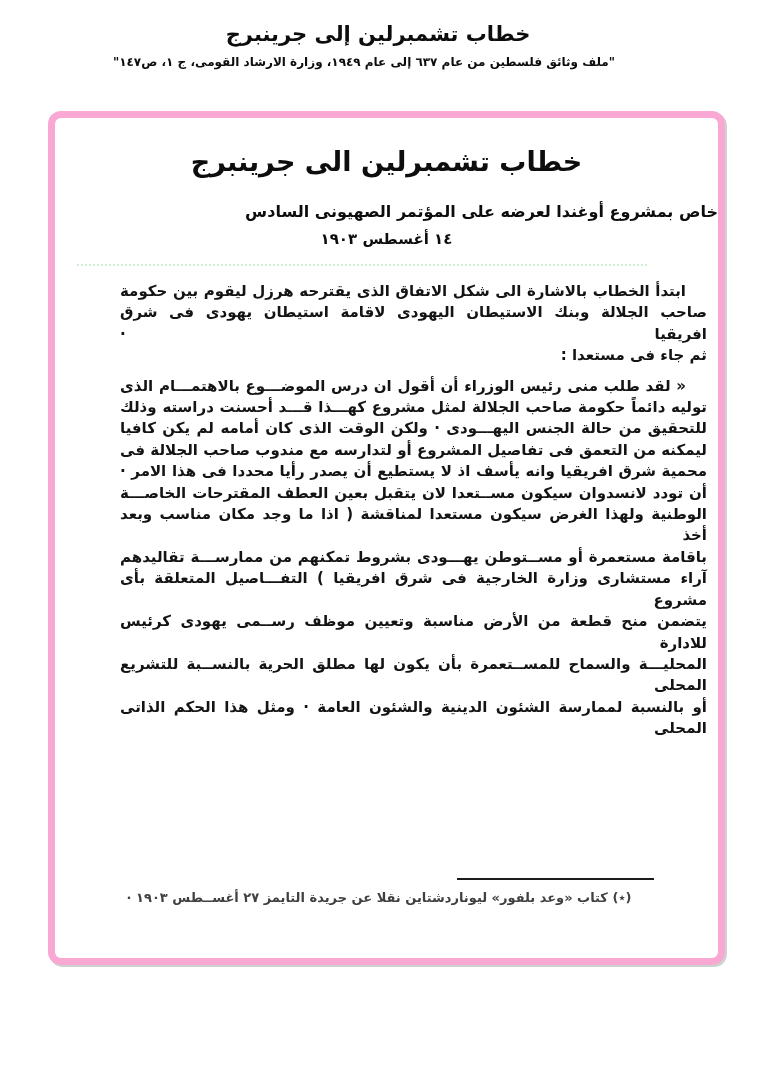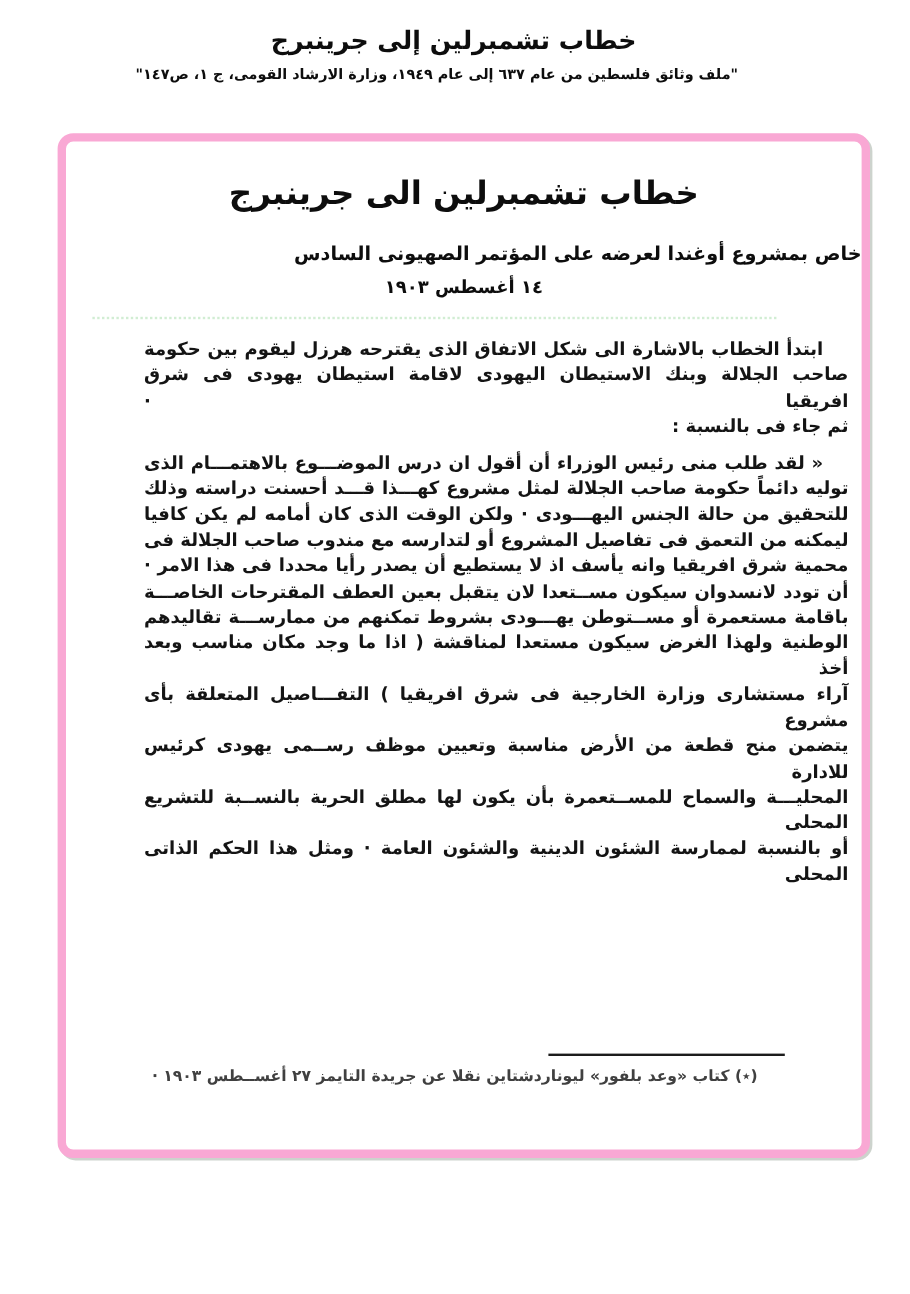--- a/index.html
+++ b/index.html
@@ -131,32 +131,32 @@
     <div class="doc-title" dir="rtl">خطاب تشمبرلين الى جرينبرج</div>
     <div class="doc-subtitle" dir="rtl">خاص بمشروع أوغندا لعرضه على المؤتمر الصهيونى السادس</div>
     <div class="doc-date" dir="rtl">١٤ أغسطس ١٩٠٣</div>
     <div class="title-separator"></div>
 
     <div class="doc-body">
 
       <div class="para">
         <div class="line jline indent">ابتدأ الخطاب بالاشارة الى شكل الاتفاق الذى يقترحه هرزل ليقوم بين حكومة</div>
         <div class="line jline">صاحب الجلالة وبنك الاستيطان اليهودى لاقامة استيطان يهودى فى شرق افريقيا ·</div>
-        <div class="line rline">ثم جاء فى بالنسبة :</div>
+        <div class="line rline">ثم جاء فى مستعدا :</div>
       </div>
 
       <div class="para">
         <div class="line jline indent">« لقد طلب منى رئيس الوزراء أن أقول ان درس الموضـــوع بالاهتمـــام الذى</div>
         <div class="line jline">توليه دائماً حكومة صاحب الجلالة لمثل مشروع كهـــذا قـــد أحسنت دراسته وذلك</div>
         <div class="line jline">للتحقيق من حالة الجنس اليهـــودى · ولكن الوقت الذى كان أمامه لم يكن كافيا</div>
         <div class="line jline">ليمكنه من التعمق فى تفاصيل المشروع أو لتدارسه مع مندوب صاحب الجلالة فى</div>
         <div class="line jline">محمية شرق افريقيا وانه يأسف اذ لا يستطيع أن يصدر رأيا محددا فى هذا الامر ·</div>
         <div class="line jline">أن تودد لانسدوان سيكون مســتعدا لان يتقبل بعين العطف المقترحات الخاصـــة</div>
+        <div class="line jline">الوطنية ولهذا الغرض سيكون مستعدا لمناقشة ( اذا ما وجد مكان مناسب وبعد أخذ</div>
         <div class="line jline">باقامة مستعمرة أو مســتوطن يهـــودى بشروط تمكنهم من ممارســـة تقاليدهم</div>
-        <div class="line jline">الوطنية ولهذا الغرض سيكون مستعدا لمناقشة ( اذا ما وجد مكان مناسب وبعد أخذ</div>
         <div class="line jline">آراء مستشارى وزارة الخارجية فى شرق افريقيا ) التفـــاصيل المتعلقة بأى مشروع</div>
         <div class="line jline">يتضمن منح قطعة من الأرض مناسبة وتعيين موظف رســمى يهودى كرئيس للادارة</div>
         <div class="line jline">المحليـــة والسماح للمســتعمرة بأن يكون لها مطلق الحرية بالنســبة للتشريع المحلى</div>
         <div class="line jline">أو بالنسبة لممارسة الشئون الدينية والشئون العامة · ومثل هذا الحكم الذاتى المحلى</div>
       </div>
 
     </div>
 
     <div class="footnote-rule"></div>
     <div class="footnote">(٭) كتاب «وعد بلفور» ليوناردشتاين نقلا عن جريدة التايمز ٢٧ أغســطس ١٩٠٣ ·</div>

